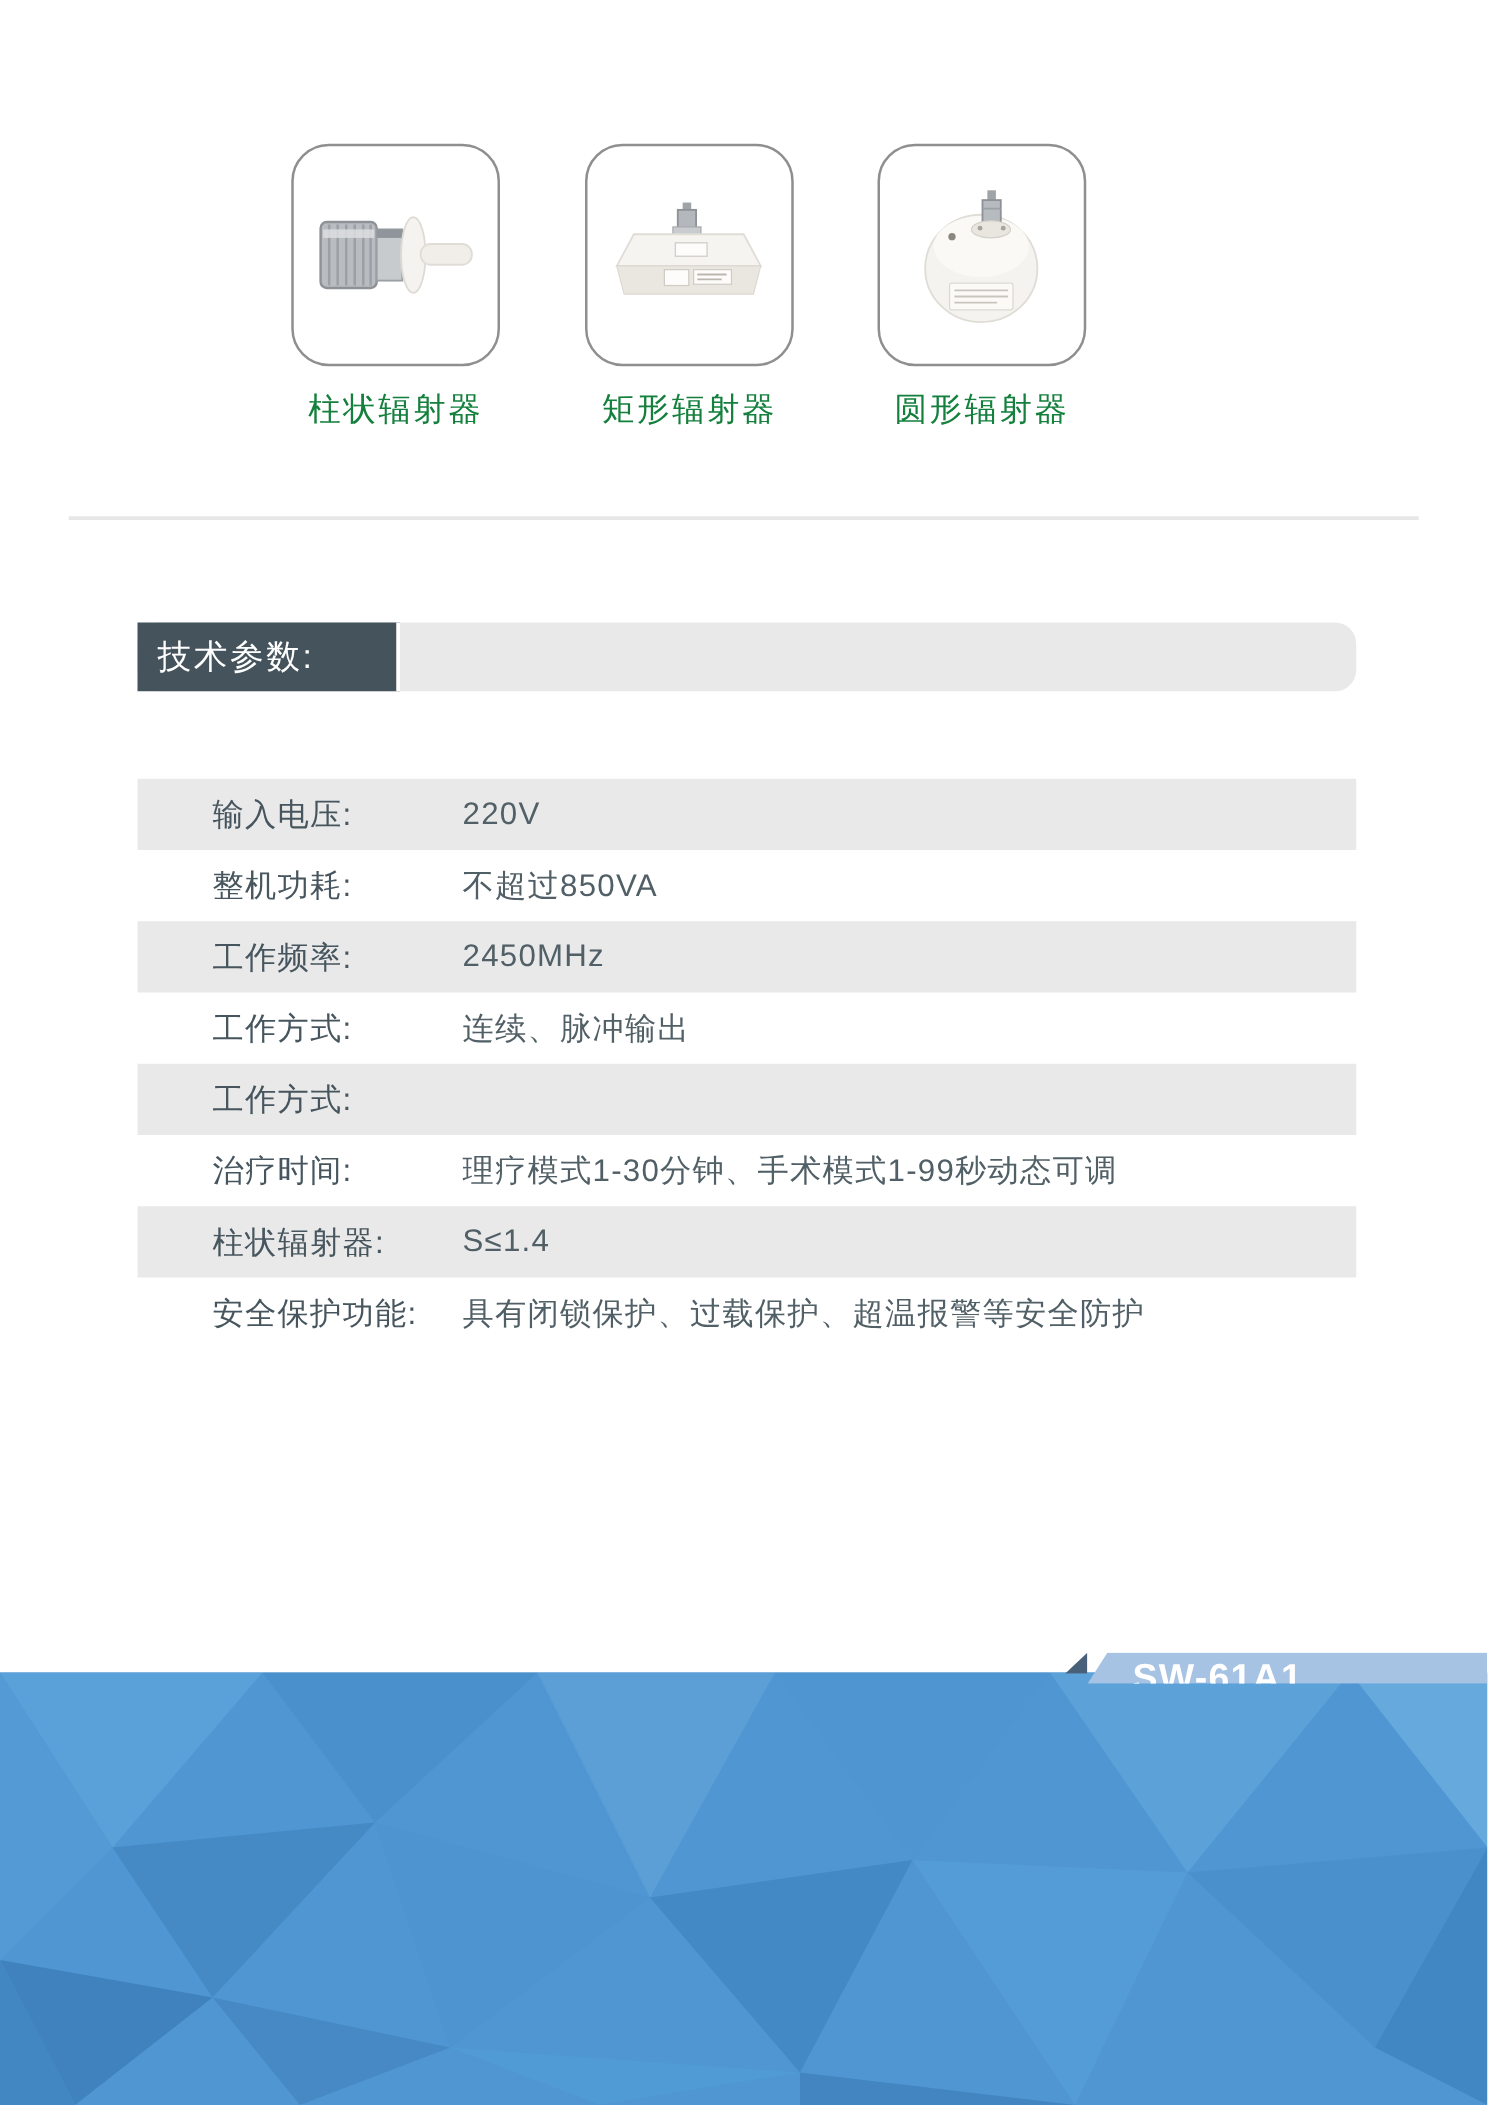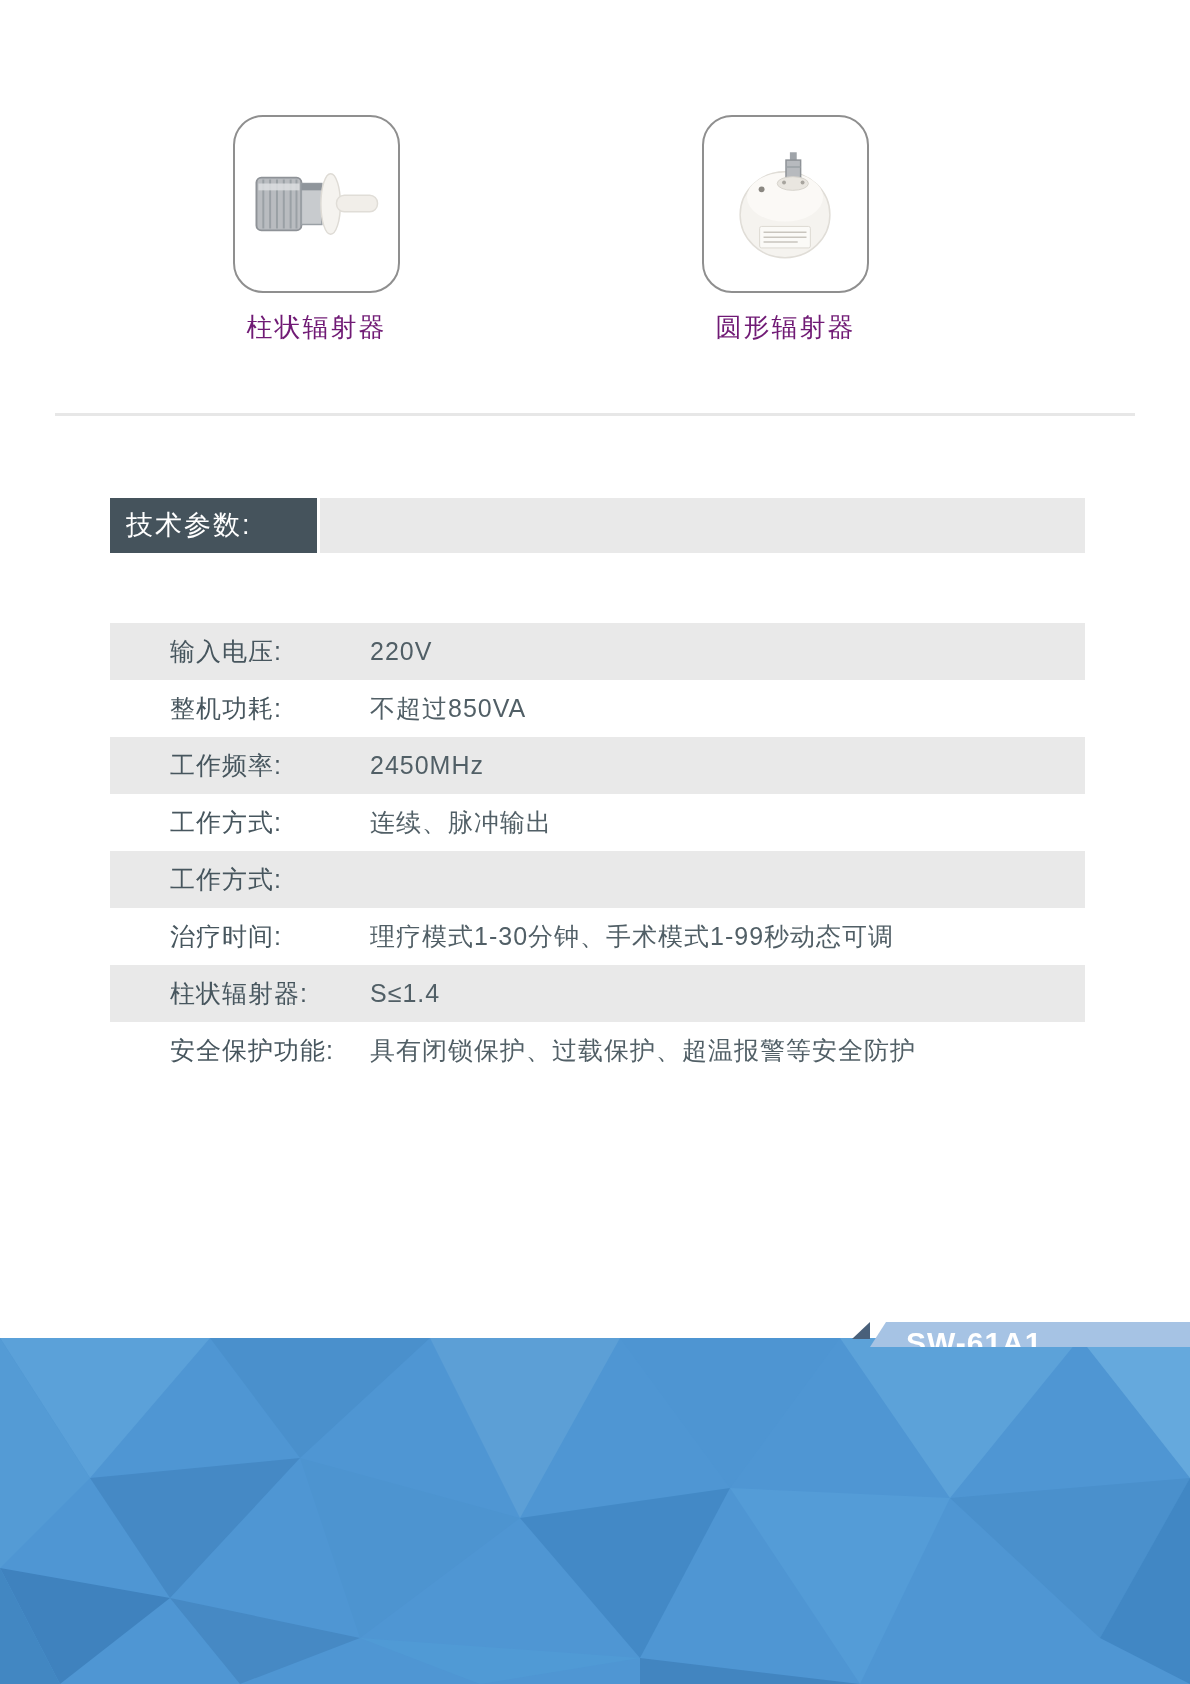--- a/index.html
+++ b/index.html
@@ -5,27 +5,27 @@
   html,body{margin:0;padding:0;background:#ffffff;}
   .page{position:relative;width:1190px;height:1684px;background:#ffffff;overflow:hidden;
         font-family:"Liberation Sans","DejaVu Sans",sans-serif;color:#47565e;}
 
   
   .product-card{position:absolute;top:115px;width:167px;}
   .card-1{left:233px;} .card-2{left:468px;} .card-3{left:702px;}
   .product-box{width:167px;height:178px;border:2px solid #8f8f8f;border-radius:30px;
                box-sizing:border-box;background:#ffffff;overflow:hidden;}
   .product-box svg{display:block;width:100%;height:100%;}
-  .product-label{margin-top:17px;text-align:center;font-size:26px;letter-spacing:2px;color:#701a75;}
+  .product-label{margin-top:17px;text-align:center;font-size:26px;letter-spacing:2px;color:#15803d;}
 
   
   .divider{position:absolute;top:413px;left:55px;width:1080px;height:3px;background:#e7e7e7;}
 
   
-  .tech-bar{position:absolute;top:498px;left:110px;width:975px;height:55px;background:#e9e9e9;}
+  .tech-bar{position:absolute;top:498px;left:110px;width:975px;height:55px;background:#e9e9e9;border-radius:17px;}
   .tech-title{position:absolute;left:0;top:0;width:207px;height:55px;background:#45535c;
               border-right:3px solid #ffffff;box-sizing:content-box;
               color:#ffffff;font-size:27px;letter-spacing:2px;line-height:55px;padding-left:16px;
               width:191px;}
   
   .spec-table{position:absolute;top:623px;left:110px;width:975px;}
   .spec-row{display:flex;align-items:center;height:57px;font-size:25px;}
   .spec-row.gray{background:#e9e9e9;}
   .spec-label{flex:0 0 200px;padding-left:12px;color:#47565e;letter-spacing:1px;white-space:nowrap;margin-left:48px;}
   .spec-value{flex:1;color:#515f66;letter-spacing:1px;white-space:nowrap;}
@@ -60,20 +60,37 @@
         <rect x="24" y="68" width="42" height="7" fill="#dcdee0" opacity="0.85"></rect>
         <rect x="68" y="68" width="21" height="42" fill="#c8cbce" stroke="#9aa0a5" stroke-width="1.5"></rect>
         <rect x="68" y="68" width="21" height="7" fill="#8f959b"></rect>
         <ellipse cx="98" cy="89" rx="10" ry="31" fill="#f5f3ef" stroke="#dedbd5" stroke-width="1.5"></ellipse>
         <rect x="104" y="80" width="42" height="17" rx="8" fill="#f1eee9" stroke="#e0ddd7" stroke-width="1.5"></rect>
       </svg>
     </div>
     <div class="product-label">柱状辐射器</div>
   </div>
 
+  <div class="product-card card-2">
+    <div class="product-box">
+      <svg viewBox="0 0 167 178">
+        <rect x="78" y="46" width="7" height="7" fill="#9fa4a9"></rect>
+        <rect x="74" y="52" width="15" height="16" fill="#b4b8bc" stroke="#8e9297" stroke-width="1.5"></rect>
+        <rect x="70" y="66" width="23" height="7" fill="#c9ccce" stroke="#a7abaf" stroke-width="1"></rect>
+        <polygon points="38,72 128,72 142,98 24,98" fill="#f6f4f0" stroke="#e0ddd7" stroke-width="1.5"></polygon>
+        <polygon points="24,98 142,98 136,121 30,121" fill="#eae7e1" stroke="#ddd9d2" stroke-width="1"></polygon>
+        <rect x="72" y="79" width="26" height="11" fill="#fdfcfa" stroke="#cfccc6" stroke-width="1"></rect>
+        <rect x="63" y="101" width="20" height="13" fill="#fdfcfa" stroke="#cfccc6" stroke-width="1"></rect>
+        <rect x="87" y="101" width="31" height="12" fill="#fdfcfa" stroke="#cfccc6" stroke-width="1"></rect>
+        <line x1="90" y1="105" x2="114" y2="105" stroke="#bbb7b0" stroke-width="1.5"></line>
+        <line x1="90" y1="109" x2="110" y2="109" stroke="#bbb7b0" stroke-width="1.5"></line>
+      </svg>
+    </div>
+    <div class="product-label">矩形辐射器</div>
+  </div>
 
   <div class="product-card card-3">
     <div class="product-box">
       <svg viewBox="0 0 167 178">
         <ellipse cx="83" cy="100" rx="46" ry="44" fill="#f5f3ef" stroke="#e0ddd7" stroke-width="1.5"></ellipse>
         <ellipse cx="83" cy="82" rx="39" ry="25" fill="#fbf9f6"></ellipse>
         <rect x="88" y="36" width="7" height="9" fill="#9fa4a9"></rect>
         <rect x="84" y="44" width="15" height="22" fill="#b7babe" stroke="#8e9297" stroke-width="1.5"></rect>
         <line x1="84" y1="51" x2="99" y2="51" stroke="#9aa0a5" stroke-width="1.5"></line>
         <ellipse cx="91" cy="68" rx="16" ry="7" fill="#e9e6e0" stroke="#d5d2cb" stroke-width="1"></ellipse>

